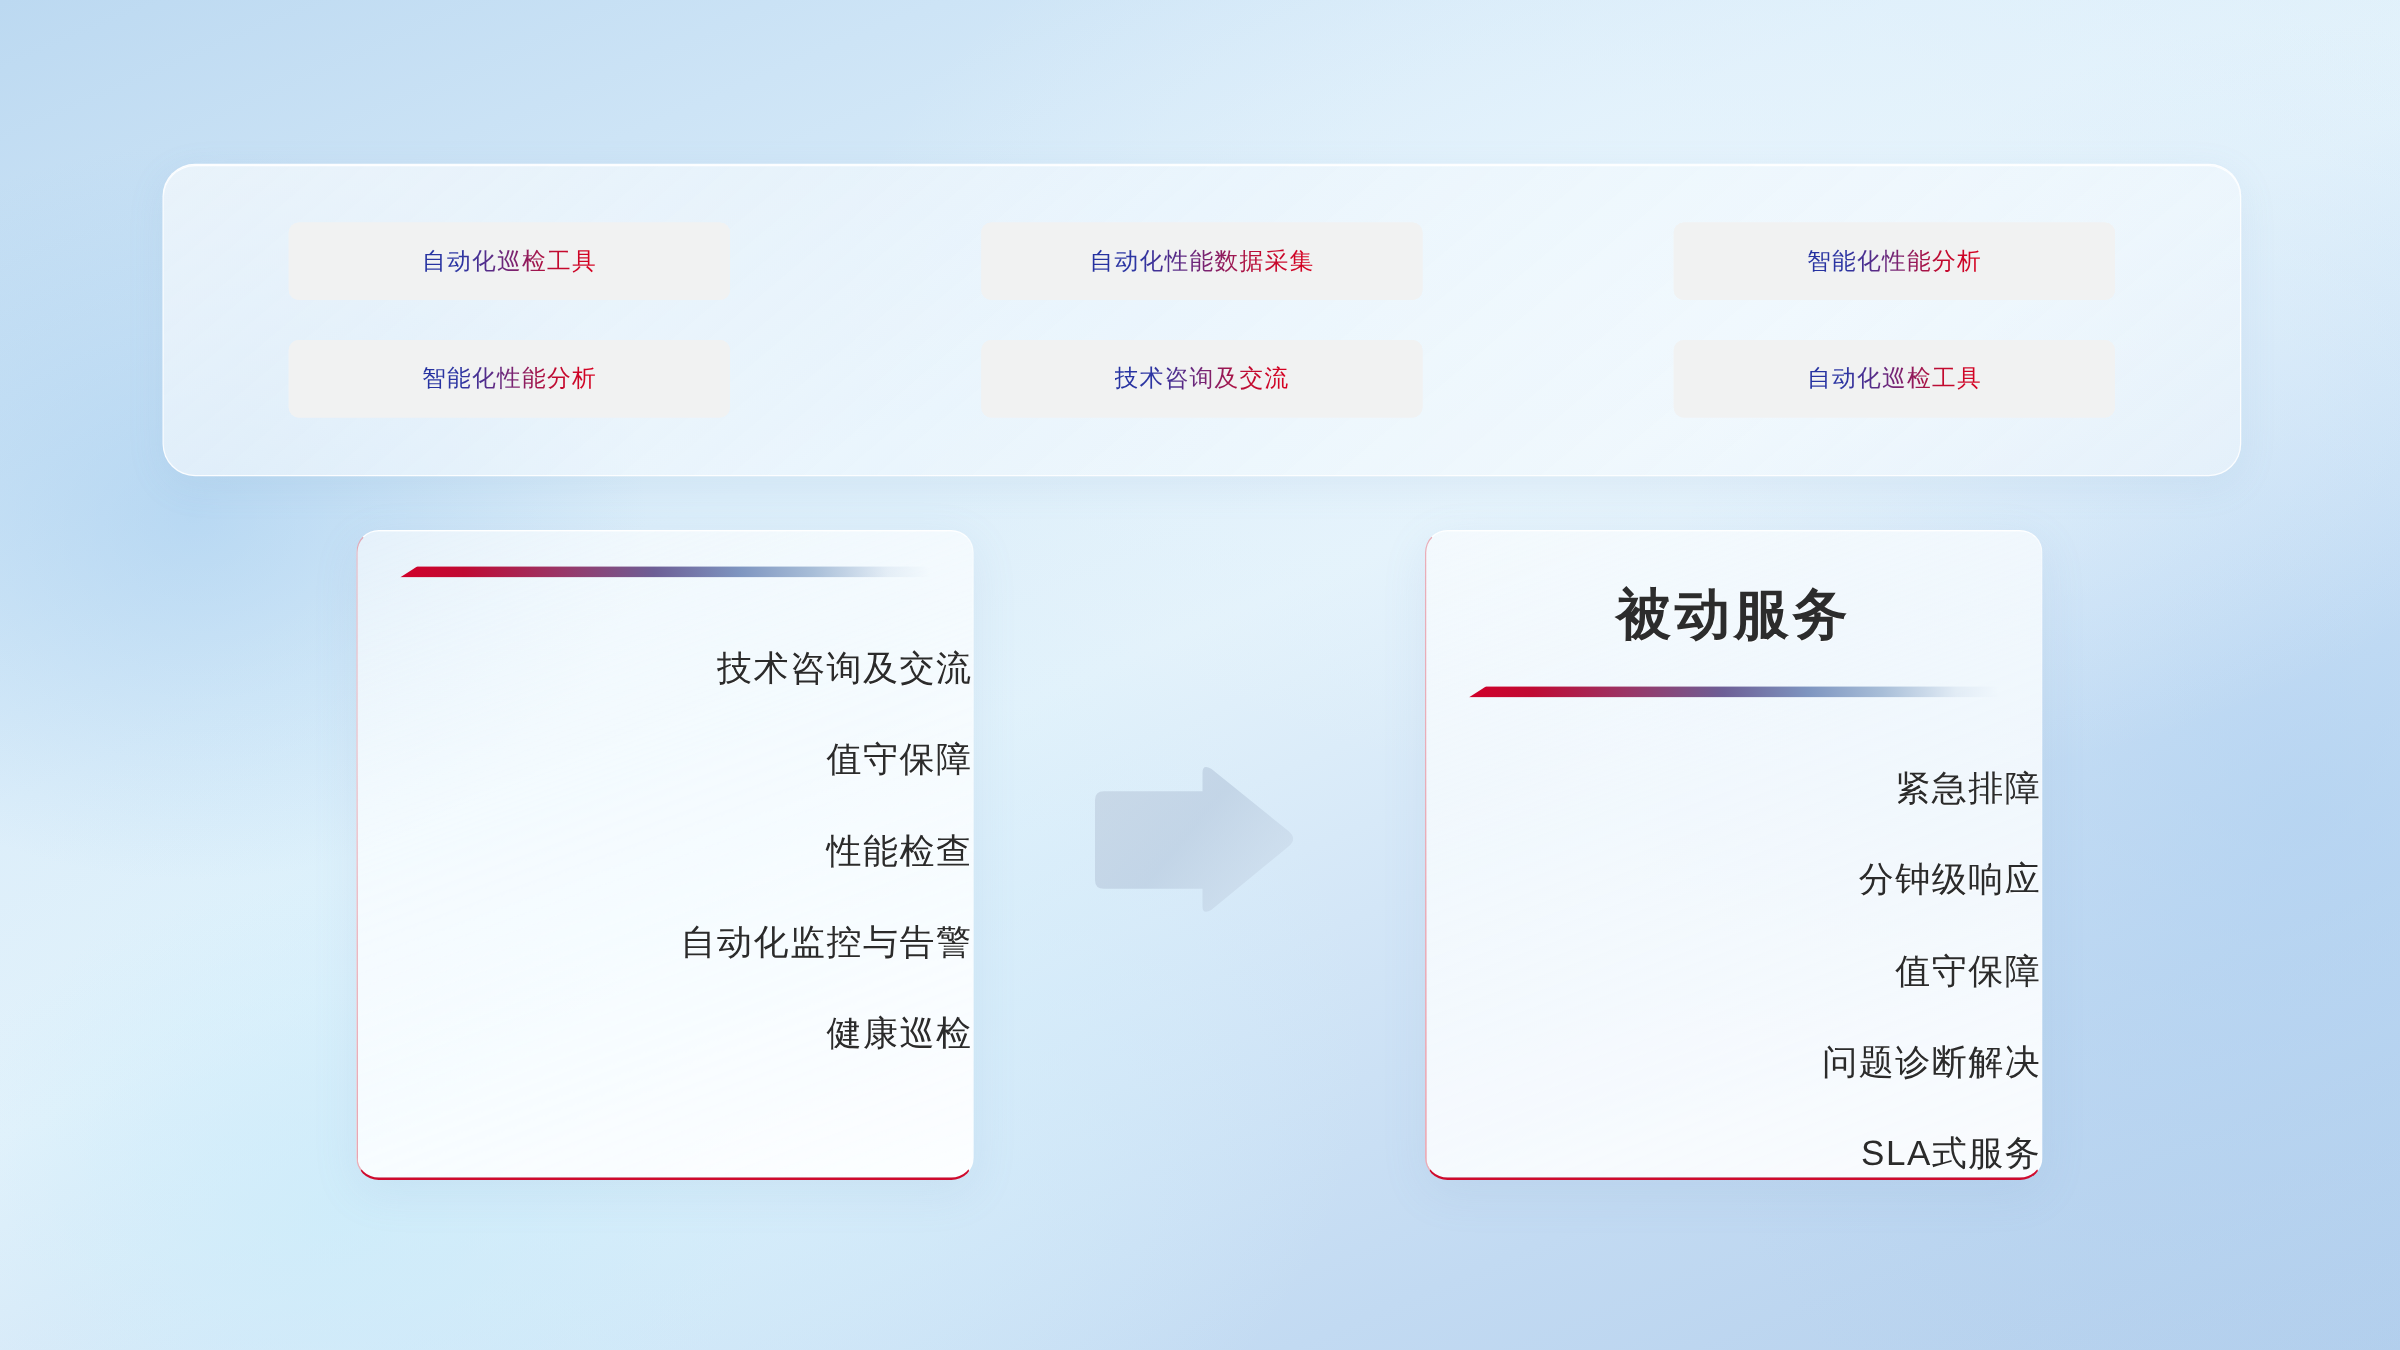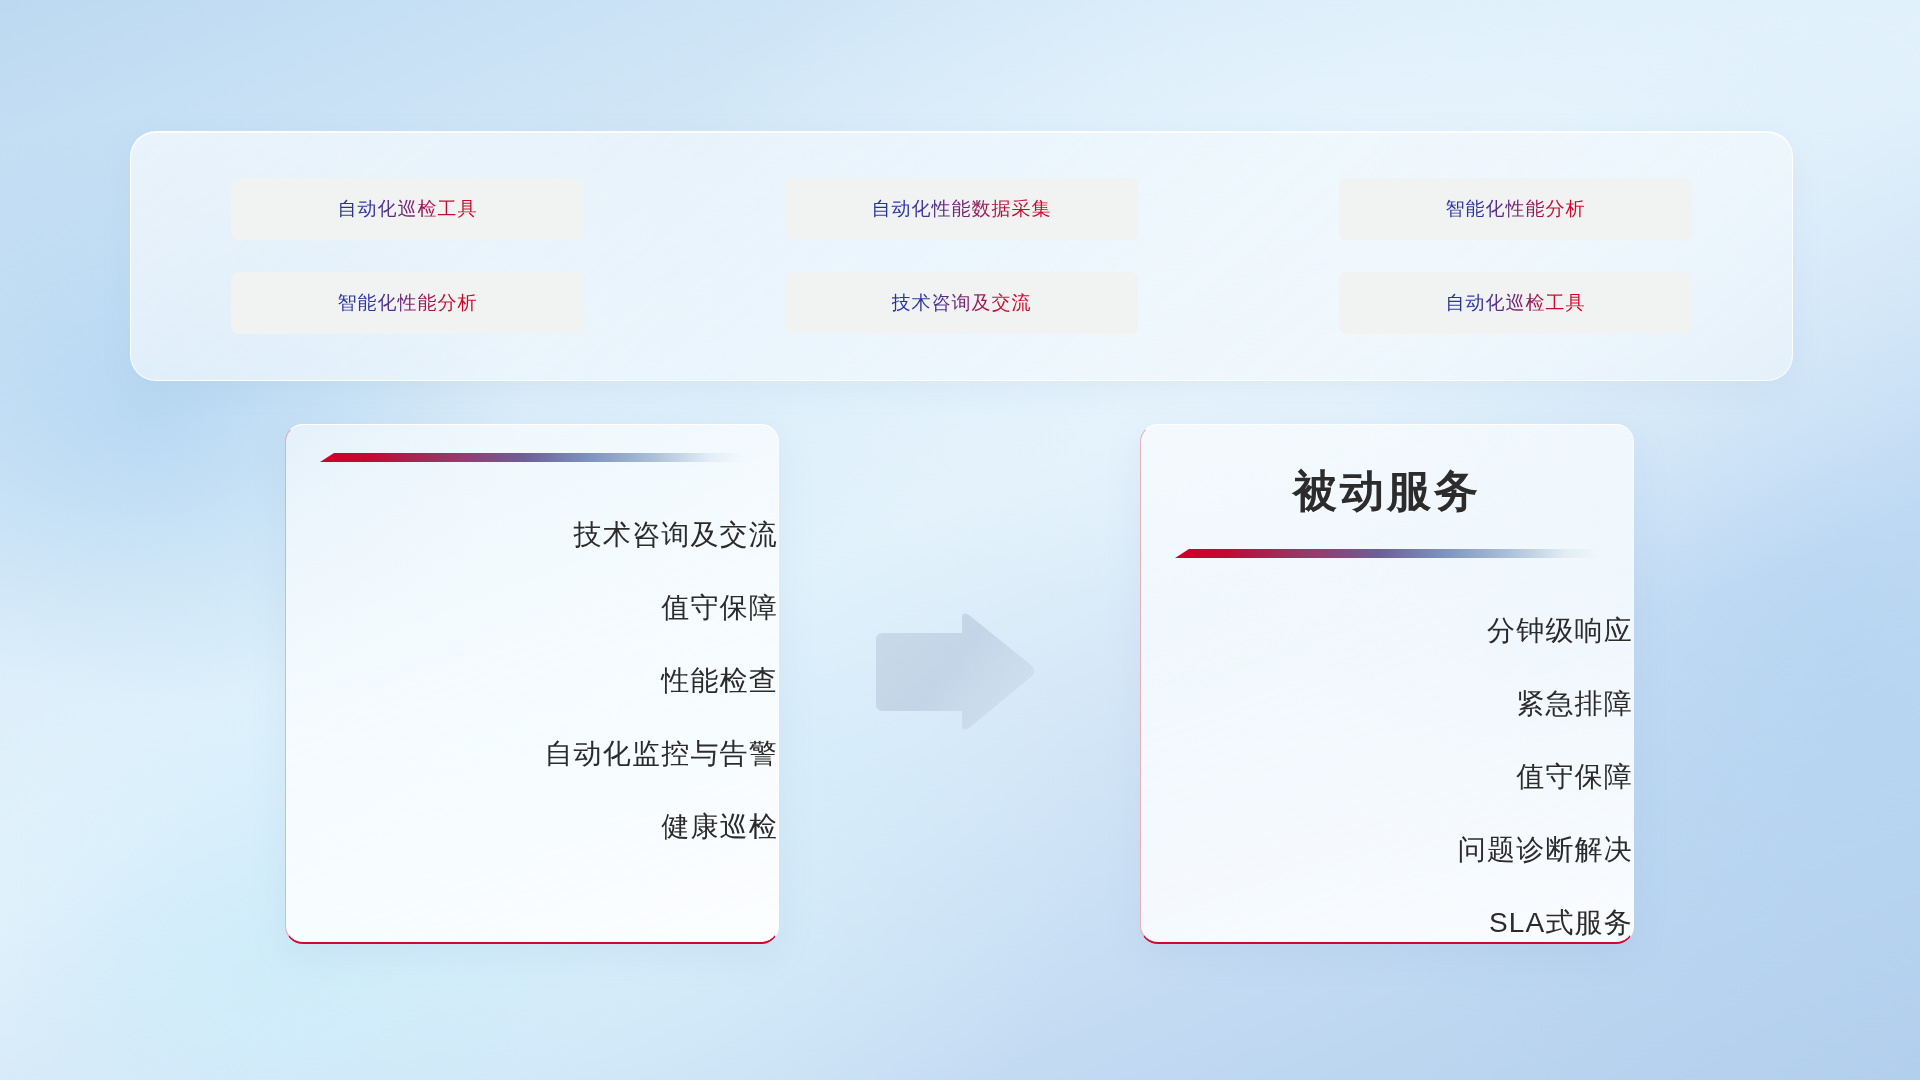--- a/index.html
+++ b/index.html
@@ -262,21 +262,21 @@
       <path d="M6 28 Q6 21 13 21 L92 21 L92 6 Q92 -1 99 3 L161 53 Q168 59 161 65 L99 116 Q92 120 92 113 L92 99 L13 99 Q6 99 6 92 Z" fill="url(#arrGrad)"></path>
     </svg>
   </div>
 
   <div class="service-card" id="card-passive">
     <div class="card-title">被动服务</div>
     <div class="title-rule">
       <span class="bar"></span>
     </div>
     <div class="card-list">
+      <div class="card-list-item">紧急排障</div>
       <div class="card-list-item">分钟级响应</div>
-      <div class="card-list-item">紧急排障</div>
       <div class="card-list-item">值守保障</div>
       <div class="card-list-item">问题诊断解决</div>
       <div class="card-list-item">SLA式服务</div>
     </div>
   </div>
 
 </div>
 
 </body></html>

